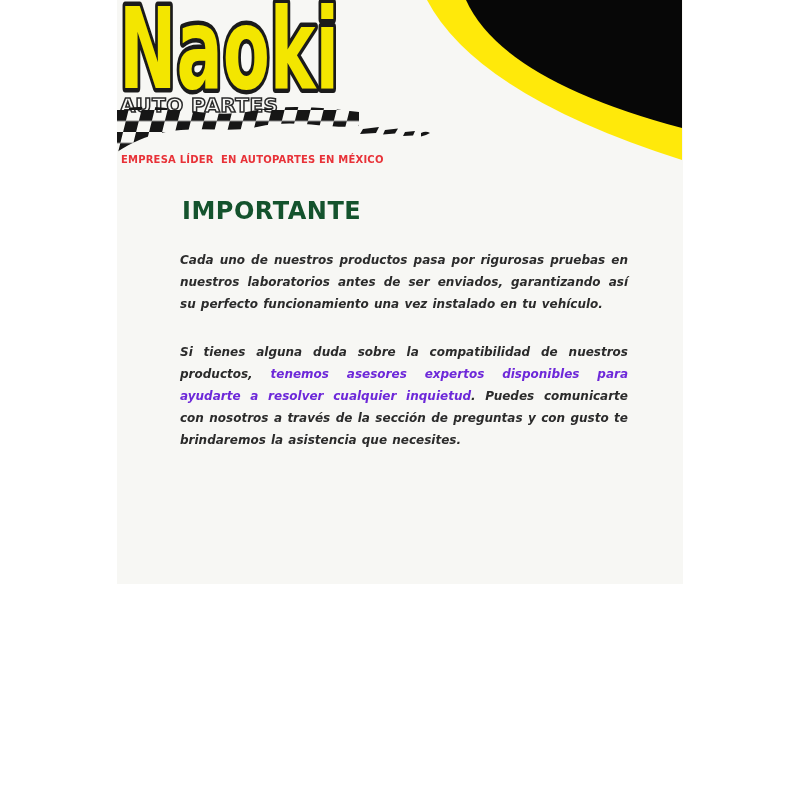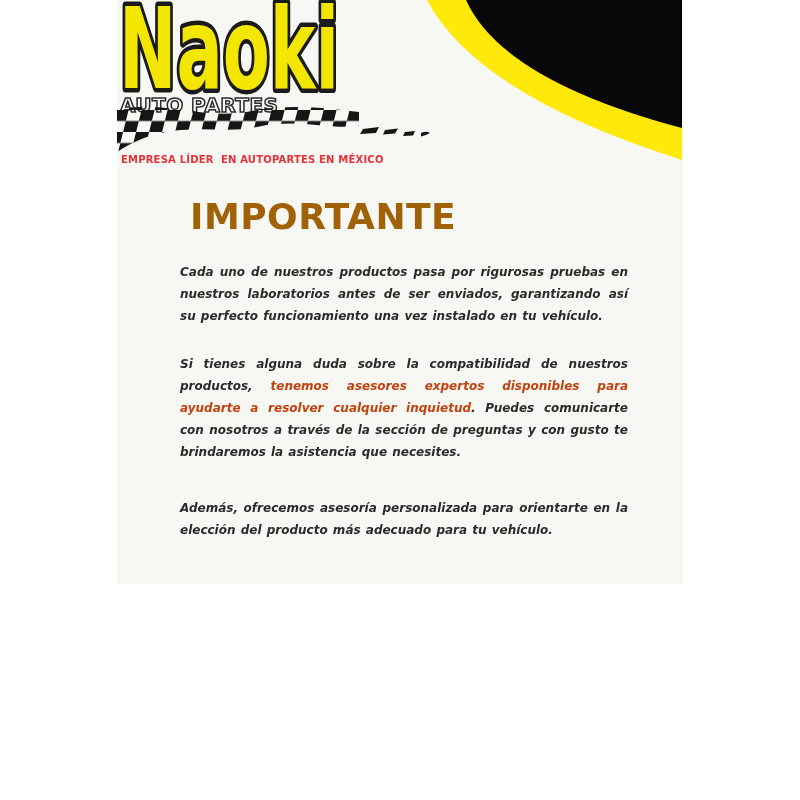--- a/index.html
+++ b/index.html
@@ -17,26 +17,26 @@
   .logo-svg{position:absolute;left:0;top:0;}
   .logo-text{font-family:"DejaVu Sans",sans-serif;font-weight:bold;fill:#f3e600;
              stroke:#1b1b1b;stroke-width:9px;stroke-linejoin:round;paint-order:stroke;}
   .subtitle-text{font-family:"DejaVu Sans",sans-serif;font-weight:bold;fill:none;
              stroke:#2b2b2b;stroke-width:1.5px;}
   .tagline{position:absolute;left:4px;top:154px;font-size:10px;font-weight:bold;
            color:#e83238;letter-spacing:0.2px;white-space:pre;}
 
   
   .content{position:absolute;left:63px;top:0;width:448px;}
-  .heading{margin:199px 0 0 10px;font-size:36px;line-height:1;font-weight:bold;
-           color:#a16207;letter-spacing:0.5px;}
+  .heading{margin:199px 0 0 2px;font-size:24px;line-height:1;font-weight:bold;
+           color:#14532d;letter-spacing:0.5px;}
   .para{margin:26px 0 0 0;font-size:12px;line-height:22px;font-weight:700;
         color:#2b2b2b;text-align:justify;word-spacing:1px;font-style:italic;}
   .para.last{margin-top:34px;}
-  .hl{color:#c2410c;}
+  .hl{color:#6d28d9;}
 </style>
 </head>
 <body>
 
 <div class="canvas">
   <div class="poster">
 
     <svg class="top-right-deco" width="566" height="175" viewBox="0 0 566 175">
       <path d="M310,0 Q360,95 565,160 L565,0 Z" fill="#ffe90a"></path>
       <path d="M349,0 Q385,80 565,128 L565,0 Z" fill="#070707"></path>
@@ -61,21 +61,20 @@
           <path d="M304,133 q5,-2.5 9,0 q-4,2.5 -9,3.5 z" fill="#161616"></path>
         </g>
       </svg>
       <div class="tagline">EMPRESA LÍDER  EN AUTOPARTES EN MÉXICO</div>
     </header>
 
     <main class="content">
       <h1 class="heading">IMPORTANTE</h1>
       <p class="para">Cada uno de nuestros productos pasa por rigurosas pruebas en nuestros laboratorios antes de ser enviados, garantizando así su perfecto funcionamiento una vez instalado en tu vehículo.</p>
       <p class="para"><span>Si tienes alguna duda sobre la compatibilidad de nuestros productos, </span><span class="hl">tenemos asesores expertos disponibles para ayudarte a resolver cualquier inquietud</span><span>. Puedes comunicarte con nosotros a través de la sección de preguntas y con gusto te brindaremos la asistencia que necesites.</span></p>
-      <p class="para last">Además, ofrecemos asesoría personalizada para orientarte en la elección del producto más adecuado para tu vehículo.</p>
     </main>
 
     <svg class="bottom-deco" width="566" height="145" viewBox="0 0 566 145">
       <defs>
         <linearGradient id="gradLeft" x1="0" y1="0" x2="0" y2="1">
           <stop offset="0" stop-color="#379a5c"></stop>
           <stop offset="1" stop-color="#c9dd40"></stop>
         </linearGradient>
         <linearGradient id="gradMountain" x1="0" y1="0" x2="1" y2="0">
           <stop offset="0" stop-color="#2f7451"></stop>

